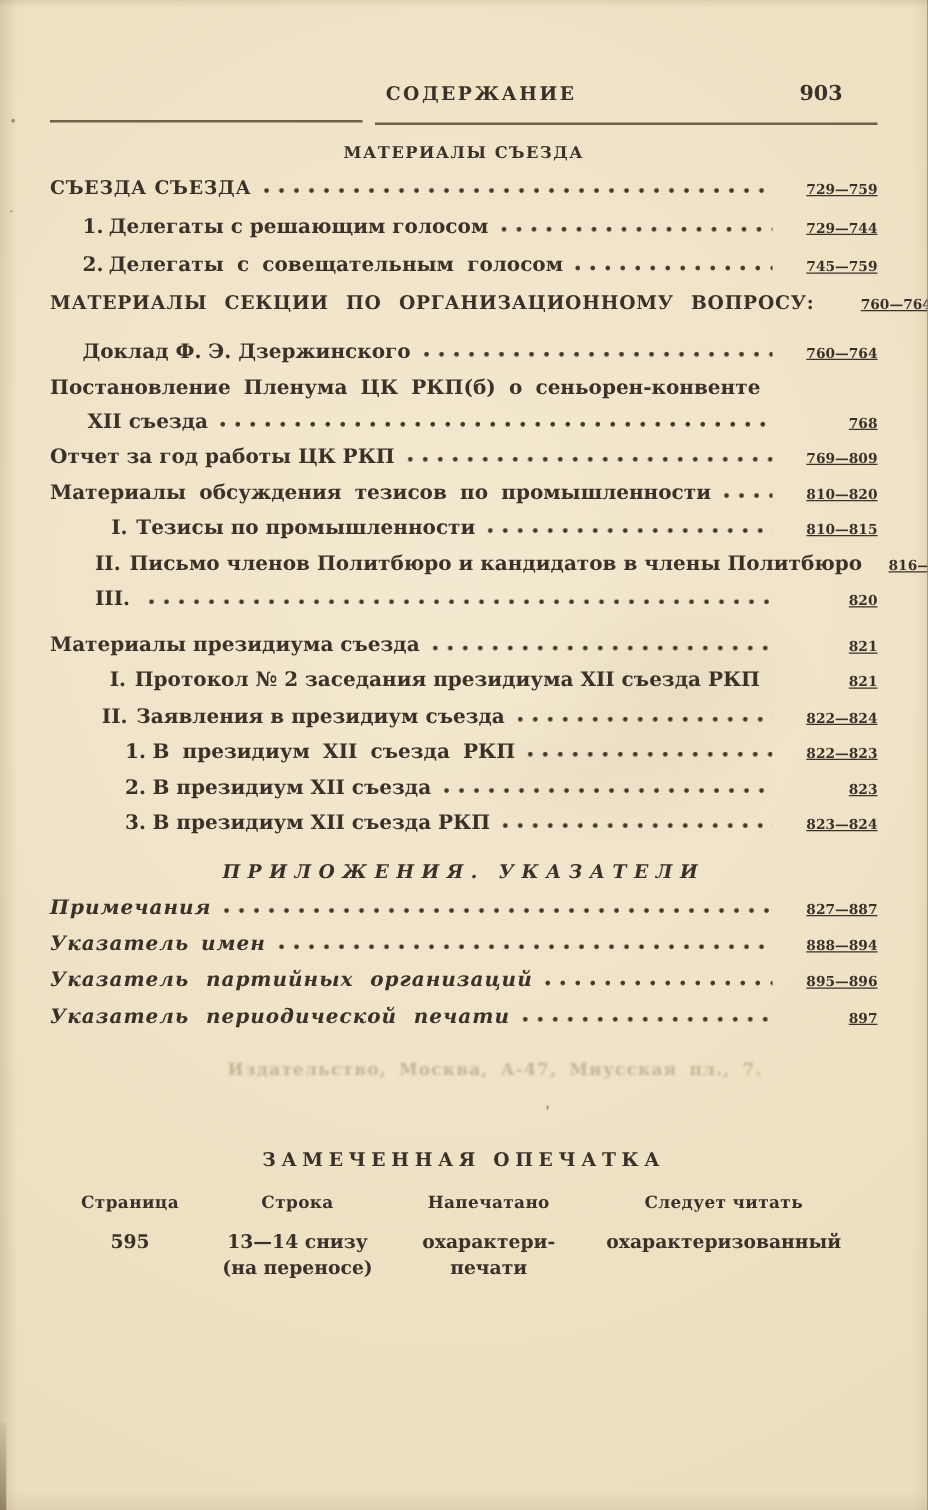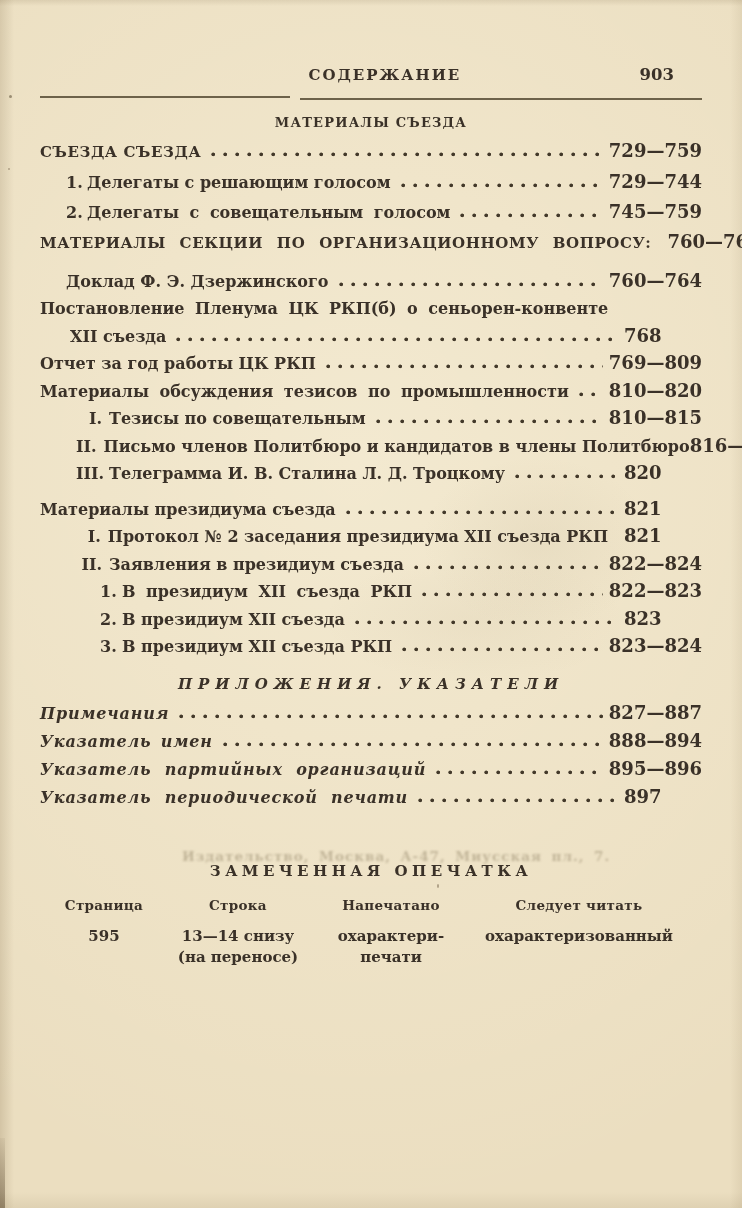--- a/index.html
+++ b/index.html
@@ -63,27 +63,27 @@
   .title.it{font-style:italic;letter-spacing:0.8px;word-spacing:3px;}
   .title.it.justified{word-spacing:7px;}
 
   .leader{
     flex:1 1 auto;height:5px;min-width:0;
     margin:0 6px 0 10px;
     background-image:radial-gradient(circle at 2.2px 2.4px, #43392a 1.5px, rgba(0,0,0,0) 2.2px);
     background-size:12px 5px;background-repeat:repeat-x;background-position:0 100%;
   }
   .noleader .pages{margin-left:auto;}
-  .pages{flex:0 0 78px;text-align:left;font-size:18px;white-space:nowrap;}
+  .pages{flex:0 0 78px;text-align:right;font-size:11px;white-space:nowrap;text-decoration:underline;}
 
   .toc-two .row1{line-height:26.5px;}
   .toc-two .row2{display:flex;align-items:baseline;padding-left:30px;line-height:26.5px;}
 
   
-  .errata{margin-top:50px;}
+  .errata{margin-top:90px;}
   .errata-heading{text-align:center;font-size:15px;font-weight:700;letter-spacing:4.5px;line-height:20px;}
   .errata-grid{
     display:grid;grid-template-columns:104px 162px 142px 232px;column-gap:1px;
     margin-left:12px;margin-top:16px;
   }
   .errata-grid .cell{text-align:center;}
   .errata-head .cell{font-size:13.5px;font-weight:700;letter-spacing:0.3px;}
   .errata-body{margin-top:13px;}
   .errata-body .cell{font-size:15px;font-weight:700;line-height:21px;}
 
@@ -176,32 +176,31 @@
             <div class="leader"></div>
             <span class="pages">769—809</span>
           </div>
           <div class="toc-row l0">
             <span class="title justified">Материалы обсуждения тезисов по промышленности</span>
             <div class="leader"></div>
             <span class="pages">810—820</span>
           </div>
           <div class="toc-row l2">
             <span class="prefix">I.</span>
-            <span class="title">Тезисы по совещательным</span>
+            <span class="title">Тезисы по промышленности</span>
             <div class="leader"></div>
             <span class="pages">810—815</span>
           </div>
           <div class="toc-row l2 noleader">
             <span class="prefix">II.</span>
             <span class="title">Письмо членов Политбюро и кандидатов в члены Политбюро</span>
             <span class="pages">816—820</span>
           </div>
           <div class="toc-row l2">
             <span class="prefix">III.</span>
-            <span class="title">Телеграмма И. В. Сталина Л. Д. Троцкому</span>
             <div class="leader"></div>
             <span class="pages">820</span>
           </div>
           <div class="toc-row l0 gap">
             <span class="title">Материалы президиума съезда</span>
             <div class="leader"></div>
             <span class="pages">821</span>
           </div>
           <div class="toc-row l2">
             <span class="prefix">I.</span>

